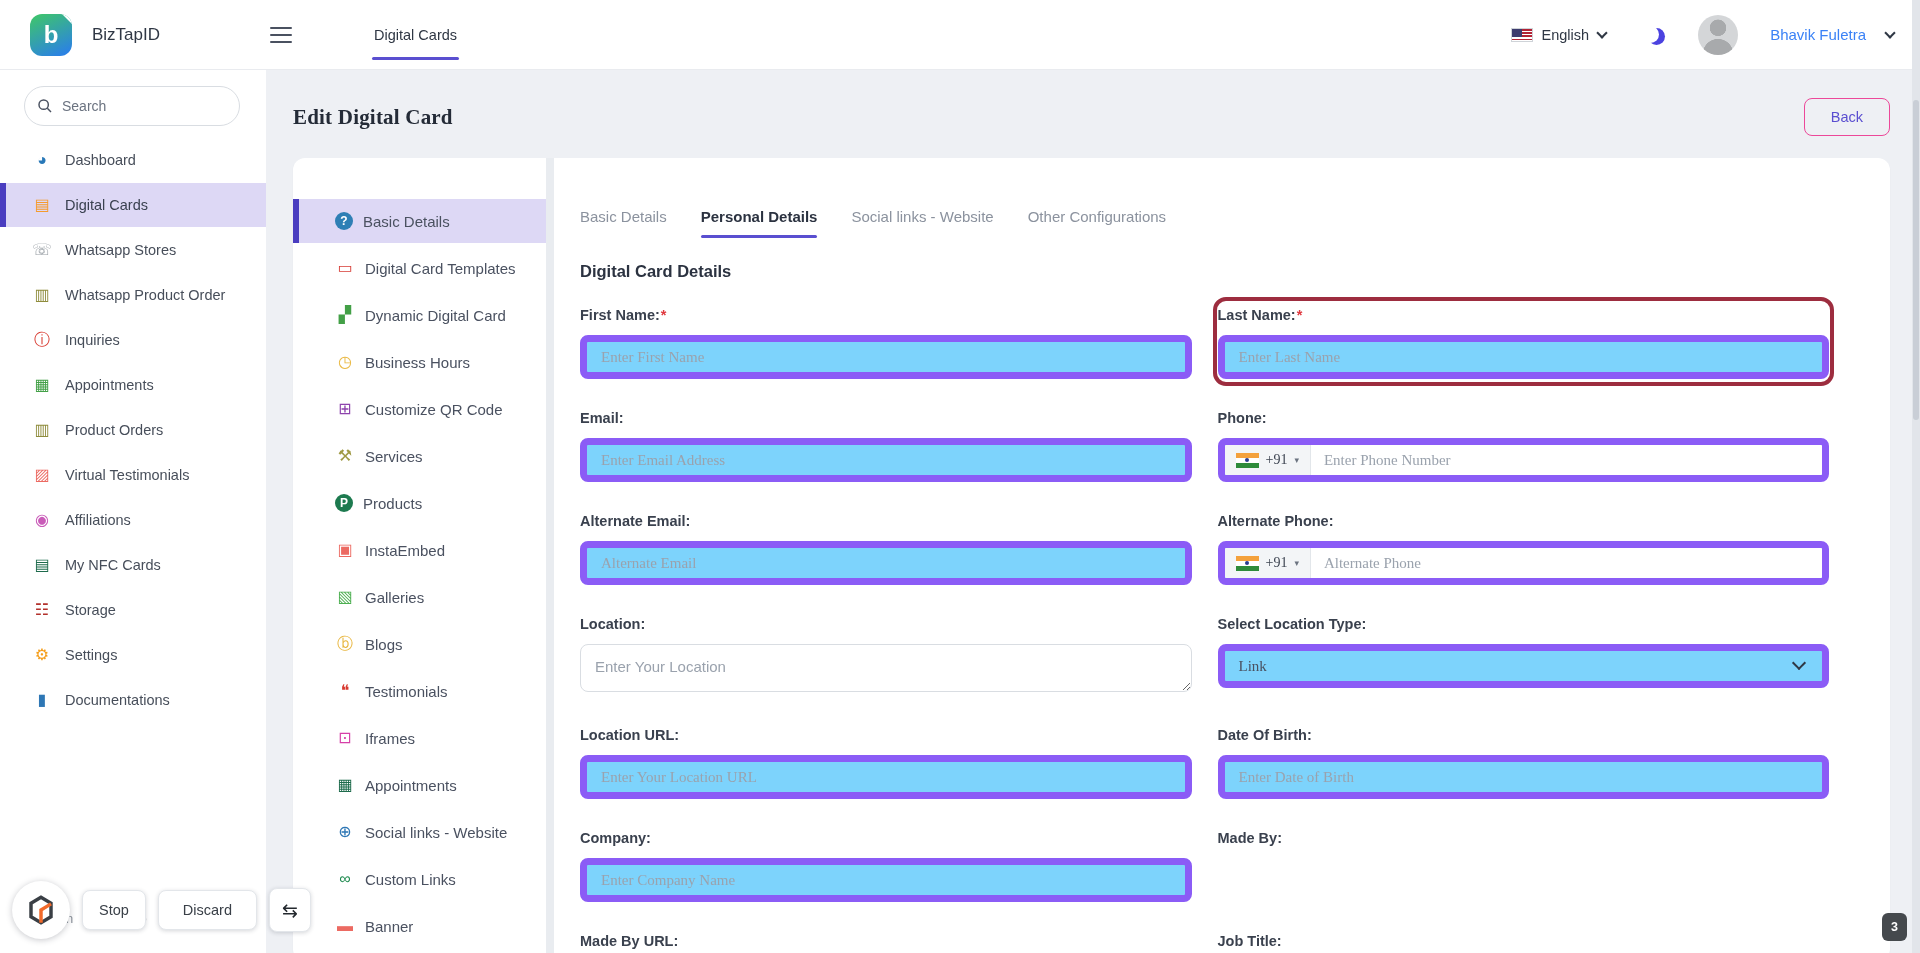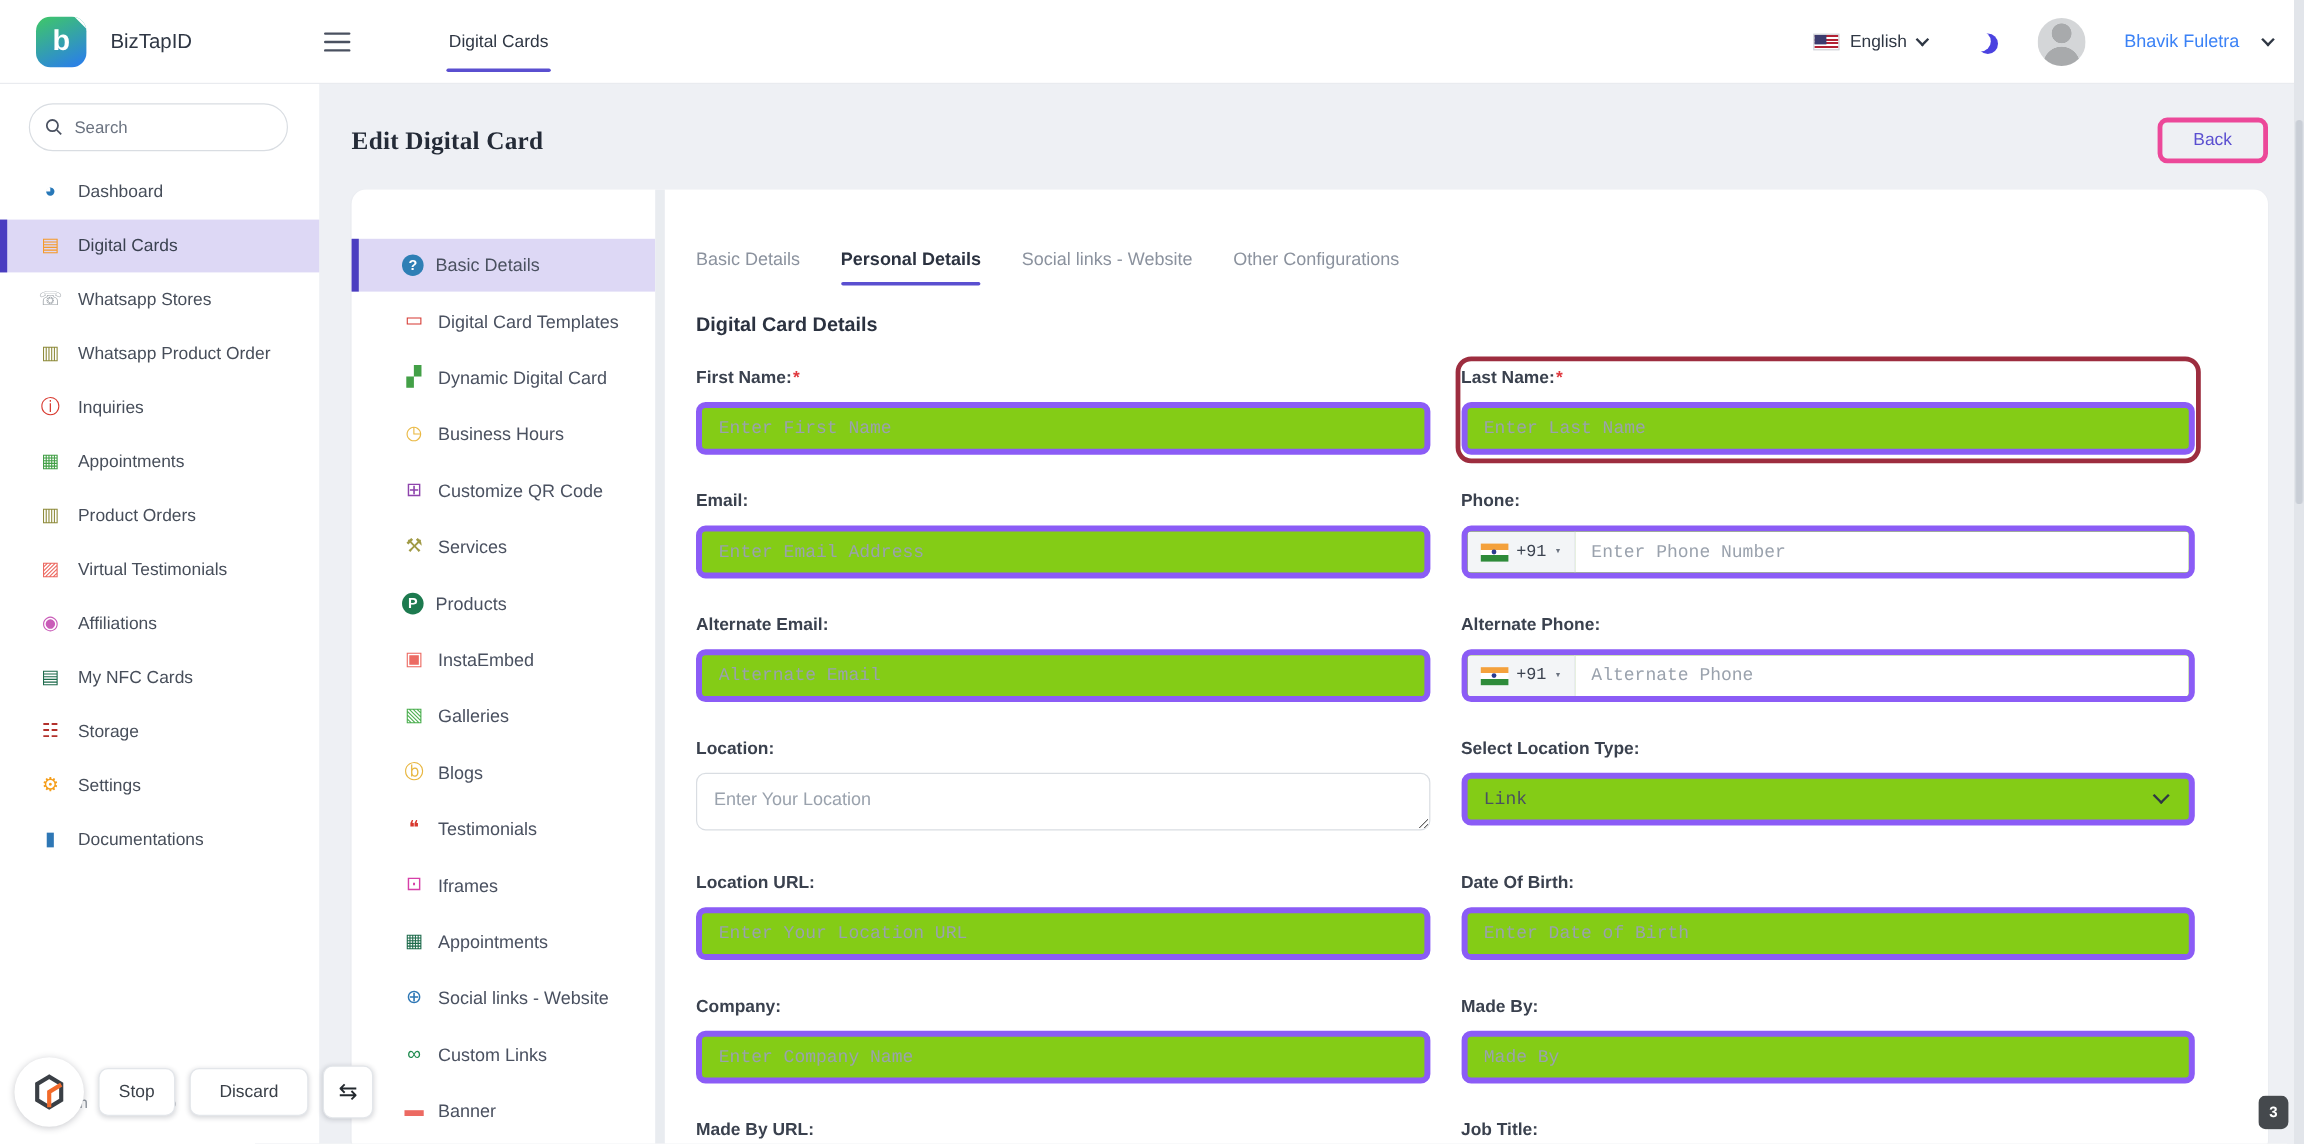--- a/index.html
+++ b/index.html
@@ -49,21 +49,21 @@
   .search-box input::placeholder { color:#6b7380; }
   .side-menu { display:flex; flex-direction:column; gap:1px; }
   .side-item { height:44px; display:flex; align-items:center; gap:13px; padding-left:32px;
     font-size:14.5px; color:#474e5a; cursor:pointer; }
   .side-item.active { background:#ddd8f5; border-left:6px solid #4a3dc0; padding-left:26px; color:#3a4150; }
   .side-item .icon { width:20px; font-size:16px; line-height:1; text-align:center; }
 
   .main { flex:1; padding:0 30px 0 27px; display:flex; flex-direction:column; }
   .title-row { margin-top:28px; height:40px; display:flex; align-items:center; justify-content:space-between; }
   .page-title { font-size:21px; font-weight:700; color:#242b37; letter-spacing:.2px;font-family:Liberation Serif, serif; }
-  .back-btn { height:38px; padding:0 26px; background:transparent; border:4px solid #ec4899;
+  .back-btn { height:38px; padding:0 26px; background:transparent; border:1px solid #ec4899;
     border-radius:8px; color:#5a4ed0; font-size:14.5px; font-family:inherit; cursor:pointer; }
 
   .card { margin-top:22px; background:#fff; border-radius:12px; height:820px; display:flex;
     position:relative; box-shadow:0 1px 2px rgba(40,48,70,.04); }
   .card-nav { width:253px; flex:none; padding-top:41px; display:flex; flex-direction:column; gap:3px; }
   .nav-item { height:44px; display:flex; align-items:center; gap:10px; padding-left:42px;
     font-size:15px; color:#4a5160; cursor:pointer; }
   .nav-item.active { background:#ddd8f5; border-left:6px solid #4a3dc0; padding-left:36px; }
   .nav-item .icon { width:20px; font-size:16px; line-height:1; text-align:center; }
   .nav-item .icon.badge { width:18px; height:18px; border-radius:50%; color:#fff; font-size:12px;
@@ -78,22 +78,22 @@
     background:#5a4fd0; border-radius:2px; }
   .form-heading { margin-top:27px; font-size:16.5px; font-weight:700; color:#2b3240; }
 
   .form-grid { margin-top:26px; display:grid; grid-template-columns:1fr 1fr;
     column-gap:26px; row-gap:31px; }
   .field { position:relative; }
   .field.highlighted::before { content:''; position:absolute; inset:-10px -5px -7px -5px;
     border:4px solid #9d2d3f; border-radius:13px; pointer-events:none; }
   .flabel { font-size:14.5px; font-weight:700; color:#3a414e; margin-bottom:12px; }
   .req { color:#e0393f; margin-left:1px; }
-  .input { width:100%; height:44px; border:5px solid #8b5cf6; border-radius:8px; background:#84cc16;
-    font-size:15px; color:#3c4350; padding:0 14px; font-family:Liberation Mono, monospace; outline:none; }
+  .input { width:100%; height:44px; border:7px solid #8b5cf6; border-radius:8px; background:#7dd3fc;
+    font-size:15px; color:#3c4350; padding:0 14px; font-family:Liberation Serif, serif; outline:none; }
   .input::placeholder, .area::placeholder { color:#9aa2ad; }
   .input.phone { display:flex; align-items:stretch; padding:0; overflow:hidden; }
   .prefix { display:flex; align-items:center; gap:7px; background:#f3f5f7;
     border-right:1px solid #e2e6ea; padding:0 11px; cursor:pointer; flex:none; }
   .prefix .code { font-size:14px; color:#3c4350; }
   .prefix .caret { font-size:9px; color:#6b7380; }
   .in-flag { width:23px; height:15px; position:relative; flex:none;
     background:linear-gradient(to bottom,#f4a13c 0 33%,#fff 33% 66%,#2e8b3a 66%); }
   .in-flag::after { content:''; position:absolute; left:50%; top:50%; width:4px; height:4px;
     margin:-2px 0 0 -2px; border-radius:50%; background:#2a3c8f; }
@@ -332,21 +332,21 @@
             <div class="field">
               <div class="flabel"><span>Select Location Type:</span></div>
               <div class="input select">
                 <span class="val">Link</span>
                 <span class="chev big"></span>
               </div>
             </div>
             <div class="field"><div class="flabel"><span>Location URL:</span></div><input class="input" placeholder="Enter Your Location URL" style=""></div>
             <div class="field"><div class="flabel"><span>Date Of Birth:</span></div><input class="input" placeholder="Enter Date of Birth" style=""></div>
             <div class="field"><div class="flabel"><span>Company:</span></div><input class="input" placeholder="Enter Company Name" style=""></div>
-            <div class="field"><div class="flabel"><span>Made By:</span></div><input class="input" placeholder="Made By" style=""></div>
+            <div class="field"><div class="flabel"><span>Made By:</span></div></div>
             <div class="field">
               <div class="flabel"><span>Made By URL:</span></div>
             </div>
             <div class="field">
               <div class="flabel"><span>Job Title:</span></div>
             </div>
           </div>
       </div>
     </div>
   </div>

